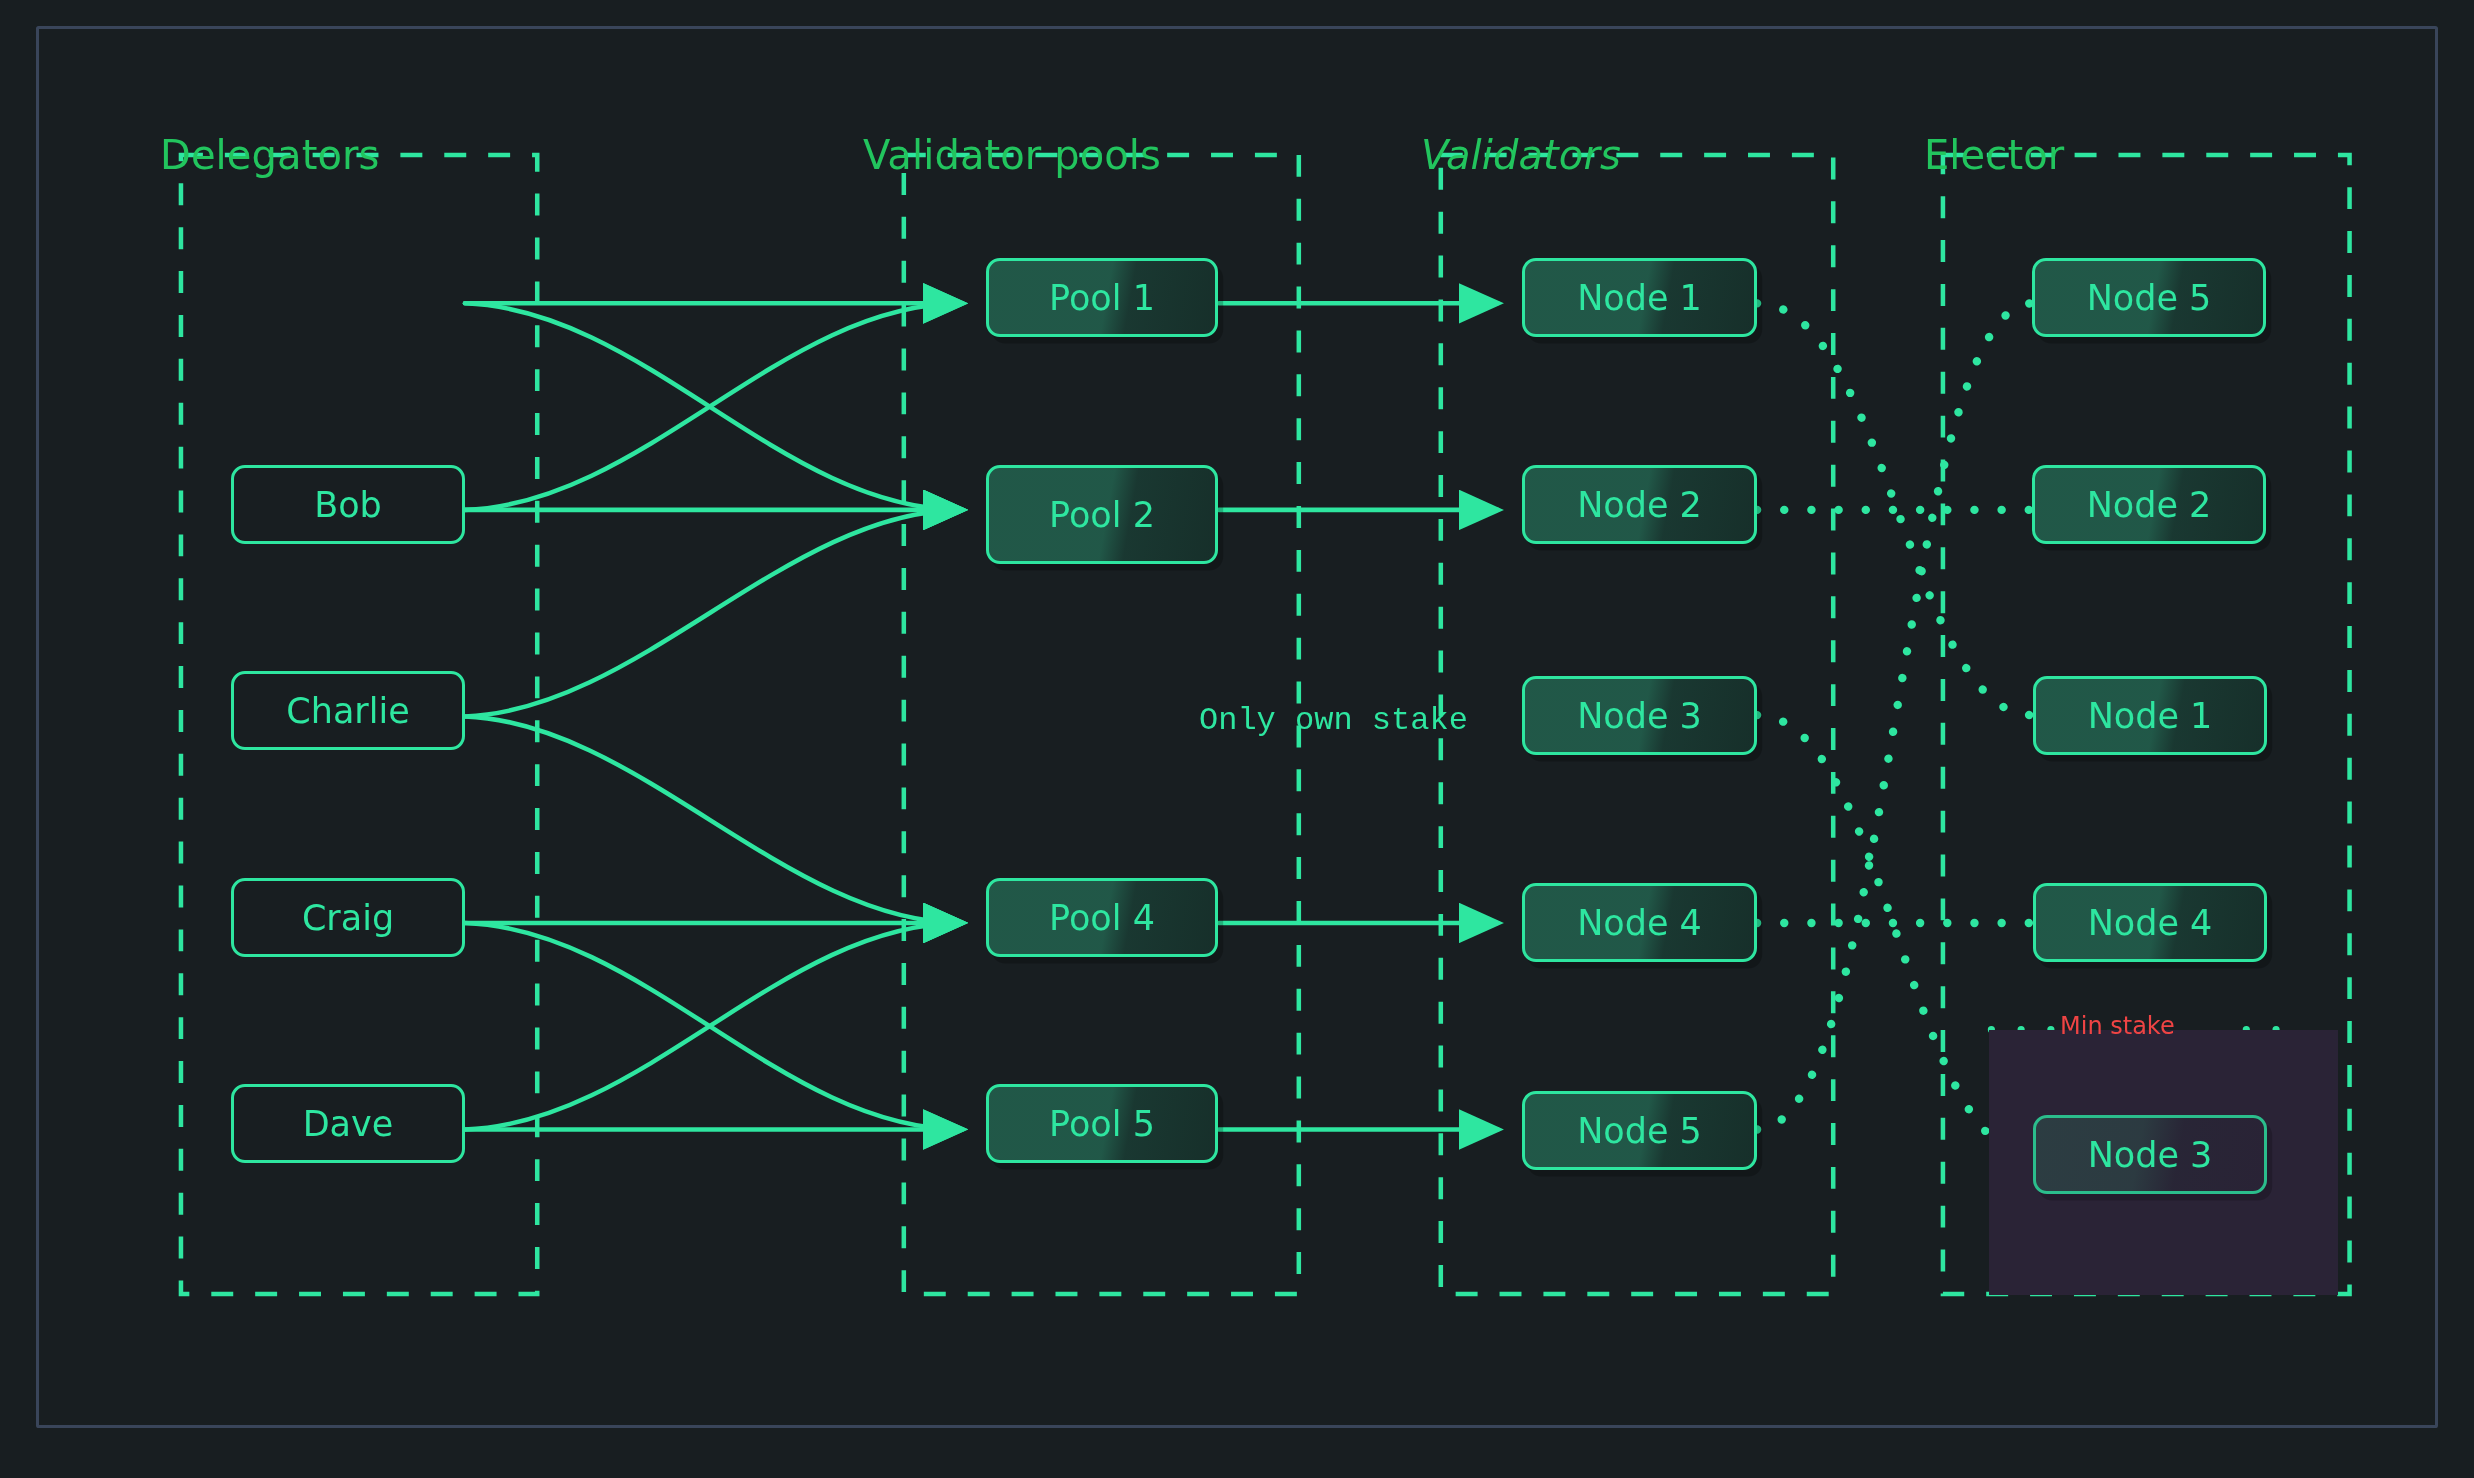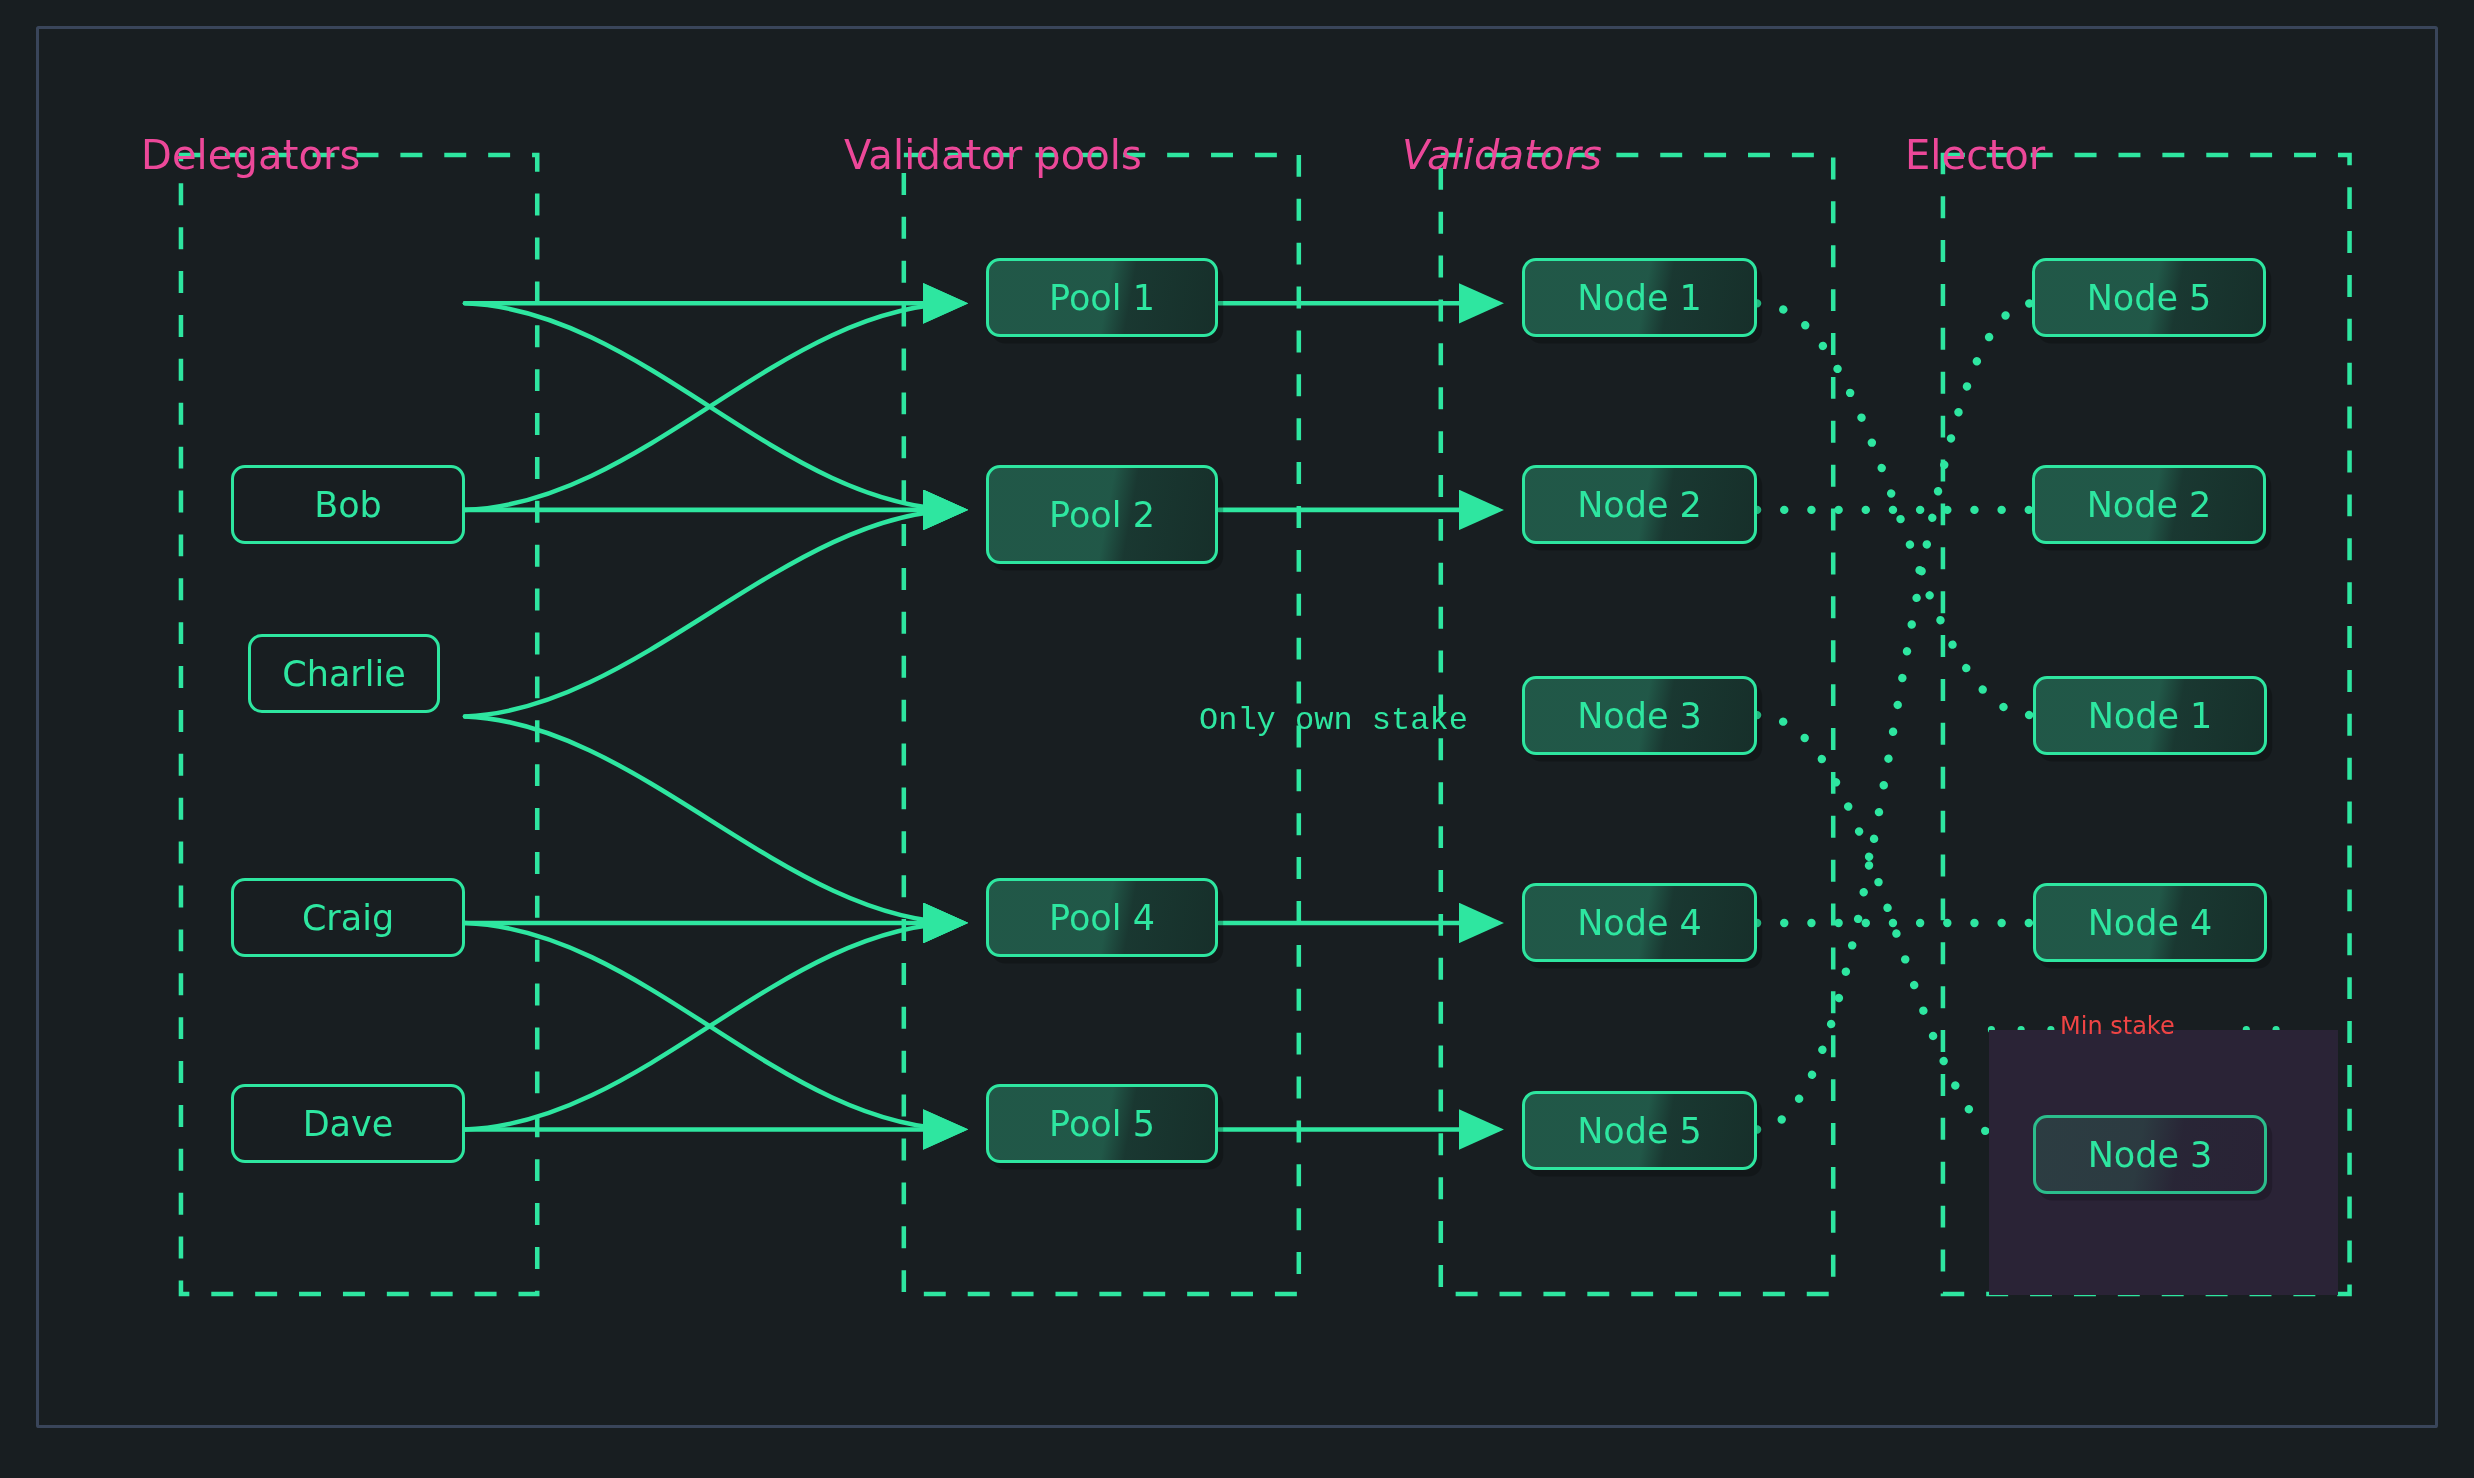--- a/index.html
+++ b/index.html
@@ -13,23 +13,24 @@
     position:absolute;left:36px;top:26px;
     width:2402px;height:1402px;
     border:3.9px solid #39455a;border-radius:2.6px;
     box-sizing:border-box;
     background:#181e21;
   }
   svg#canvas{position:absolute;left:0;top:0;width:2475px;height:1478px;}
   .clabel{
     position:absolute;
     font-size:40px;
-    color:#ec4899;
+    color:#22c55e;
     white-space:nowrap;
     letter-spacing:0.1px;
+    margin-left:19px;
   }
   .nodebox{
     position:absolute;
     border:3.2px solid #2ee6a0;
     border-radius:14px;
     color:#2ee6a0;
     font-size:35px;
     display:flex;align-items:center;justify-content:center;
     box-sizing:border-box;
     white-space:nowrap;
@@ -129,21 +130,21 @@
   </svg>
 
   <div class="minstake-region" style="left:1989px;top:1030px;width:349px;height:265px;"></div>
 
   <div class="clabel" style="left:141px;top:132px;">Delegators</div>
   <div class="clabel" style="left:844px;top:132px;">Validator pools</div>
   <div class="clabel" style="left:1402px;top:132px;font-style:italic;">Validators</div>
   <div class="clabel" style="left:1905px;top:132px;">Elector</div>
 
   <div class="nodebox nb-plain" style="left:231px;top:465px;width:234px;height:79px;">Bob</div>
-  <div class="nodebox nb-plain" style="left:231px;top:634px;width:192px;height:79px;margin-left:17px;">Charlie</div>
+  <div class="nodebox nb-plain" style="left:231px;top:671px;width:234px;height:79px;">Charlie</div>
   <div class="nodebox nb-plain" style="left:231px;top:878px;width:234px;height:79px;">Craig</div>
   <div class="nodebox nb-plain" style="left:231px;top:1084px;width:234px;height:79px;">Dave</div>
 
   <div class="nodebox nb-fill" style="left:986px;top:258px;width:232px;height:79px;">Pool 1</div>
   <div class="nodebox nb-fill" style="left:986px;top:465px;width:232px;height:99px;">Pool 2</div>
   <div class="nodebox nb-fill" style="left:986px;top:878px;width:232px;height:79px;">Pool 4</div>
   <div class="nodebox nb-fill" style="left:986px;top:1084px;width:232px;height:79px;">Pool 5</div>
 
   <div class="nodebox nb-fill" style="left:1522px;top:258px;width:235px;height:79px;">Node 1</div>
   <div class="nodebox nb-fill" style="left:1522px;top:465px;width:235px;height:79px;">Node 2</div>

